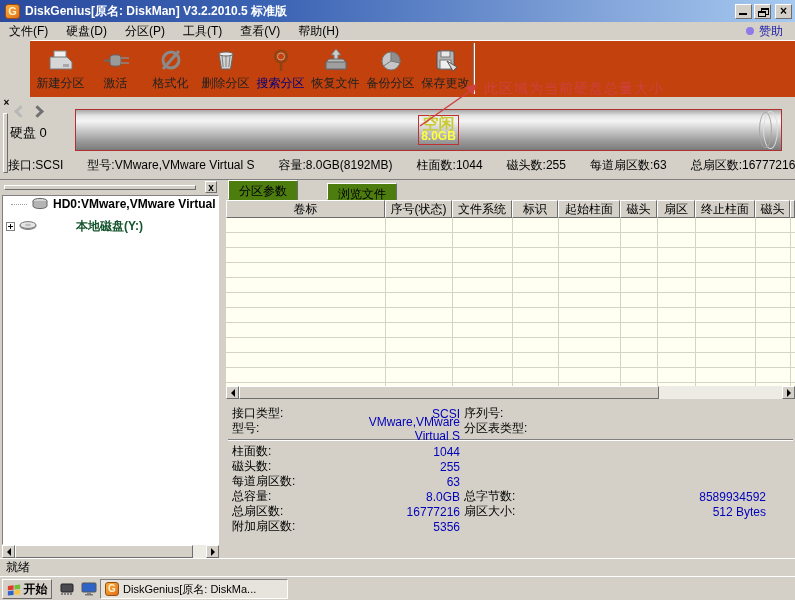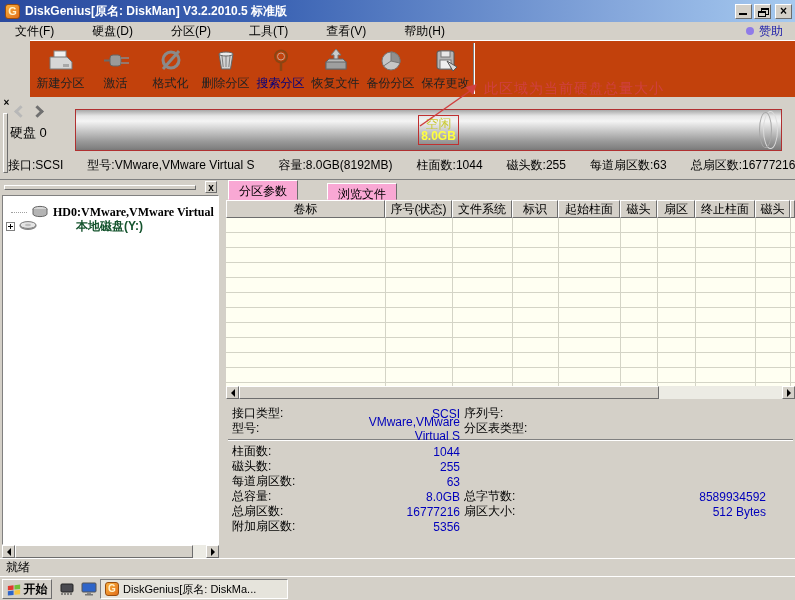--- a/index.html
+++ b/index.html
@@ -21,21 +21,21 @@
   .win-controls { margin-left:auto; display:flex; gap:2px; }
   .winbtn { width:17px; height:15px; position:relative; display:flex; align-items:center; justify-content:center; }
   .winbtn.close { margin-left:2px; }
   .g-min { position:absolute; left:3px; bottom:3px; width:8px; height:2px; background:#000; }
   .g-rst-a { position:absolute; left:6px; top:3px; width:8px; height:7px; border:1px solid #000; border-top-width:2px; background:#d4d0c8; }
   .g-rst-b { position:absolute; left:3px; top:6px; width:8px; height:6px; border:1px solid #000; border-top-width:2px; background:#d4d0c8; }
   .g-close { font-weight:bold; font-size:12px; line-height:12px; }
 
   
   .menubar { position:absolute; left:0; top:22px; width:795px; height:18px;
-    display:flex; align-items:center; padding-left:6px; background:#d4d0c8;gap:20px; }
+    display:flex; align-items:center; background:#d4d0c8; }
   .menu-item { padding:1px 9px; white-space:nowrap; }
   .sponsor { margin-left:auto; display:flex; align-items:center; gap:5px; padding-right:12px; }
   .sponsor-dot { width:8px; height:8px; border-radius:50%; background:#8f7be8; }
   .sponsor-label { color:#2222aa; }
 
   
   .toolbar { position:absolute; left:0; top:40px; width:795px; height:72px;
     border-top:1px solid #ffffff; border-bottom:1px solid #808080; background:#c2410c;margin-left:30px; }
   .tb-inner { position:absolute; left:3px; top:2px; display:flex; }
   .tb-btn { width:55px; height:51px; display:flex; flex-direction:column; align-items:center; justify-content:flex-end; gap:1px; padding-bottom:2px; }
@@ -60,50 +60,50 @@
   .chev.left  { border-color:#b8b8b8; }
   .chev.right { transform:rotate(225deg); border-color:#707070; }
   .disk-label { position:absolute; left:10px; top:27px; font-size:13px; }
   .disk-bar { position:absolute; left:75px; top:12px; width:707px; height:42px;
     border:1px solid #b03030;
     background:linear-gradient(180deg,#a8a8a8 0%,#e6e6e6 15%,#f4f4f4 28%,#cccccc 50%,#9a9a9a 78%,#828282 95%,#787878 100%); }
   .disk-cap  { position:absolute; right:3px; top:1px; bottom:1px; width:15px; border:1px solid #dcdcdc; border-radius:50%; }
   .disk-cap2 { position:absolute; right:9px; top:2px; bottom:2px; width:13px; border:1px solid #a8a8a8; border-radius:50%; }
   .free-box { position:absolute; left:342px; top:5px; width:41px; height:30px; border:1px solid #c03030;
     display:flex; flex-direction:column; align-items:center; justify-content:center; line-height:13px; }
-  .free-status { color:#c9c930; font-weight:normal; font-size:13px; }
+  .free-status { color:#c9c930; font-weight:bold; font-size:16px; }
   .free-size   { color:#ffff40; font-weight:bold; font-size:12px; }
   .disk-info { position:absolute; left:8px; top:60px; width:780px; display:flex; gap:24px; white-space:nowrap; font-size:12px; }
 
   
   .tree-panel { position:absolute; left:0; top:180px; width:221px; height:378px; background:#d4d0c8; }
   .tree-header { position:absolute; left:0; top:0; width:221px; height:15px; }
   .hgrip { position:absolute; left:4px; top:5px; width:192px; height:5px;
     border:1px solid; border-color:#ffffff #6d6d6d #6d6d6d #ffffff; background:#d4d0c8; }
   .tree-close { position:absolute; right:4px; top:1px; width:12px; height:12px; font-size:10px; font-weight:bold; line-height:11px; text-align:center; }
   .tree-body { position:absolute; left:2px; top:15px; width:217px; height:350px; background:#ffffff;
     border:1px solid; border-color:#808080 #ffffff #ffffff #808080; overflow:hidden; white-space:nowrap; }
   .tree-item { position:absolute; height:16px; display:flex; align-items:center; }
-  .tree-item-1 { left:0; top:8px;font-family:Liberation Serif, serif; }
+  .tree-item-1 { left:0; top:0; }
   .tree-item-2 { left:0; top:22px; }
   .guide { display:inline-block; width:16px; border-top:1px dotted #a0a0a0; margin-left:8px; }
   .expander { display:inline-block; width:9px; height:9px; margin-left:3px; border:1px solid #808080; background:#fff; position:relative; }
   .expander::before { content:""; position:absolute; left:1px; top:3px; width:5px; height:1px; background:#000; }
   .expander::after  { content:""; position:absolute; left:3px; top:1px; width:1px; height:5px; background:#000; }
   .tree-icon { margin:0 4px 0 4px; }
   .tree-label-1 { font-weight:bold; color:#000; }
   .tree-label-2 { font-weight:bold; color:#14532d;margin-left:35px; }
   .tree-hscroll { position:absolute; left:2px; bottom:0; width:217px; height:13px; background:#ecebe4; }
 
   .splitter { position:absolute; left:221px; top:180px; width:5px; height:378px; background:#d4d0c8; }
 
   .right-panel { position:absolute; left:226px; top:180px; width:569px; height:378px; background:#d4d0c8; }
   .tabs { position:absolute; left:0; top:0; height:20px; display:flex; align-items:flex-end; padding-left:2px; }
   .tab { height:19px; padding:2px 10px 0; margin-right:1px;
-    border:1px solid; border-color:#ffffff #6d6d6d transparent #ffffff; background:#f9a8d4; }
+    border:1px solid; border-color:#ffffff #6d6d6d transparent #ffffff; background:#4d7c0f; }
   .tab.active { height:20px; font-weight:normal; }
   .tab.inactive { height:17px;margin-left:28px; }
   .thead { position:absolute; left:0; top:20px; width:569px; height:18px; display:flex; }
   .th { height:18px; border:1px solid; border-color:#ffffff #6d6d6d #6d6d6d #ffffff; background:#d4d0c8;
     display:flex; align-items:center; justify-content:center; font-size:12px; overflow:hidden; white-space:nowrap; }
   .tbody { position:absolute; left:0; top:38px; width:569px; height:168px; background:#fffff2;
     background-image:repeating-linear-gradient(180deg, transparent 0 14px, #d4d4c6 14px 15px); }
   .colline { position:absolute; top:0; bottom:0; width:1px; background:#d4d4c6; }
 
   .hscroll { position:absolute; left:0; top:206px; width:569px; height:13px; background:#ecebe4; }

